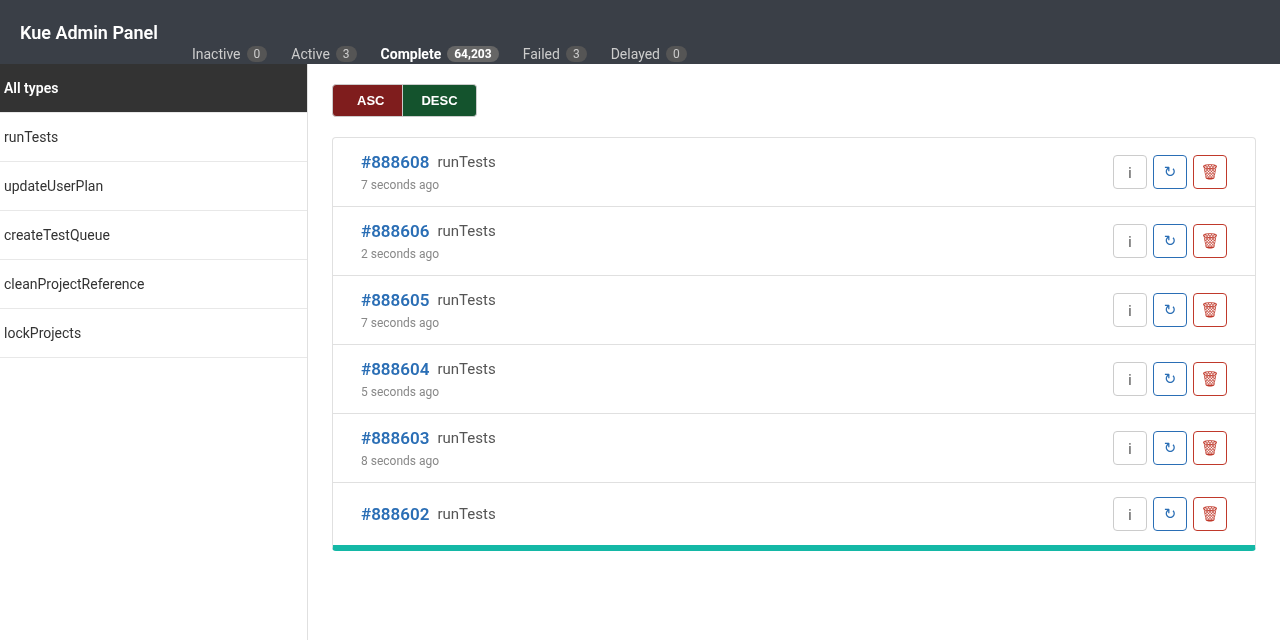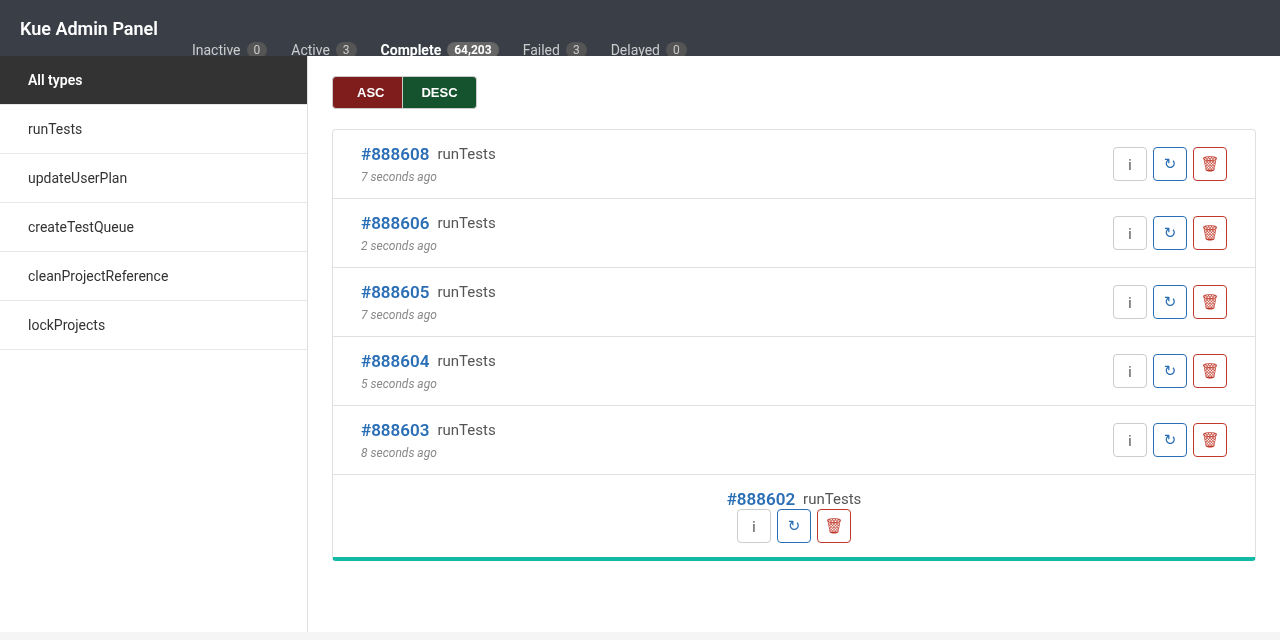--- a/index.html
+++ b/index.html
@@ -5,21 +5,21 @@
     * { box-sizing: border-box; margin: 0; padding: 0; }
     body { font-family: -apple-system, BlinkMacSystemFont, "Segoe UI", Roboto, sans-serif; background: #f5f5f5; font-size: 14px; }
 
     
     .header {
       background: #3a3f47;
       color: #fff;
       display: flex;
       align-items: center;
       padding: 0 20px;
-      height: 56px;
+      height: 64px;
       gap: 24px;
     }
     .header-title {
       font-size: 18px;
       font-weight: 600;
       color: #fff;
       white-space: nowrap;
     }
     .nav-tabs {
       display: flex;
@@ -60,21 +60,21 @@
 
     
     .sidebar {
       width: 308px;
       min-width: 308px;
       background: #fff;
       border-right: 1px solid #e0e0e0;
       overflow-y: auto;
     }
     .sidebar-item {
-      padding: 16px 28px;
+      padding: 16px 4px;
       cursor: pointer;
       border-bottom: 1px solid #e8e8e8;
       color: #333;
       font-size: 14px;
     }
     .sidebar-item.selected {
       background: #333;
       color: #fff;
       font-weight: 600;
     }
@@ -111,28 +111,28 @@
     .job-row {
       border: 1px solid #e0e0e0;
       border-bottom: none;
       padding: 14px 28px;
       display: flex;
       align-items: center;
       justify-content: space-between;
       background: #fff;
     }
     .job-row:first-child { border-radius: 4px 4px 0 0; }
-    .job-row:last-child { border-bottom: 4px solid #14b8a6; border-radius: 0 0 4px 4px; flex-direction: column; }
+    .job-row:last-child { border-bottom: 6px solid #14b8a6; border-radius: 0 0 4px 4px; }
     .job-row:only-child { border-radius: 4px; border-bottom: 1px solid #e0e0e0; }
 
     .job-info { display: flex; flex-direction: column; gap: 4px; }
     .job-title { display: flex; align-items: center; gap: 8px; }
     .job-id { color: #2a6eb5; font-size: 17px; font-weight: 600; text-decoration: none; }
     .job-type { color: #555; font-size: 15px; }
-    .job-time { color: #888; font-size: 12px; margin-top: 2px; font-style: italic; }
+    .job-time { color: #888; font-size: 12px; margin-top: 2px; }
 
     .job-actions { display: flex; gap: 6px; align-items: center; }
     .action-btn {
       width: 34px;
       height: 34px;
       border-radius: 4px;
       border: 1px solid #ccc;
       background: #fff;
       cursor: pointer;
       display: flex;

